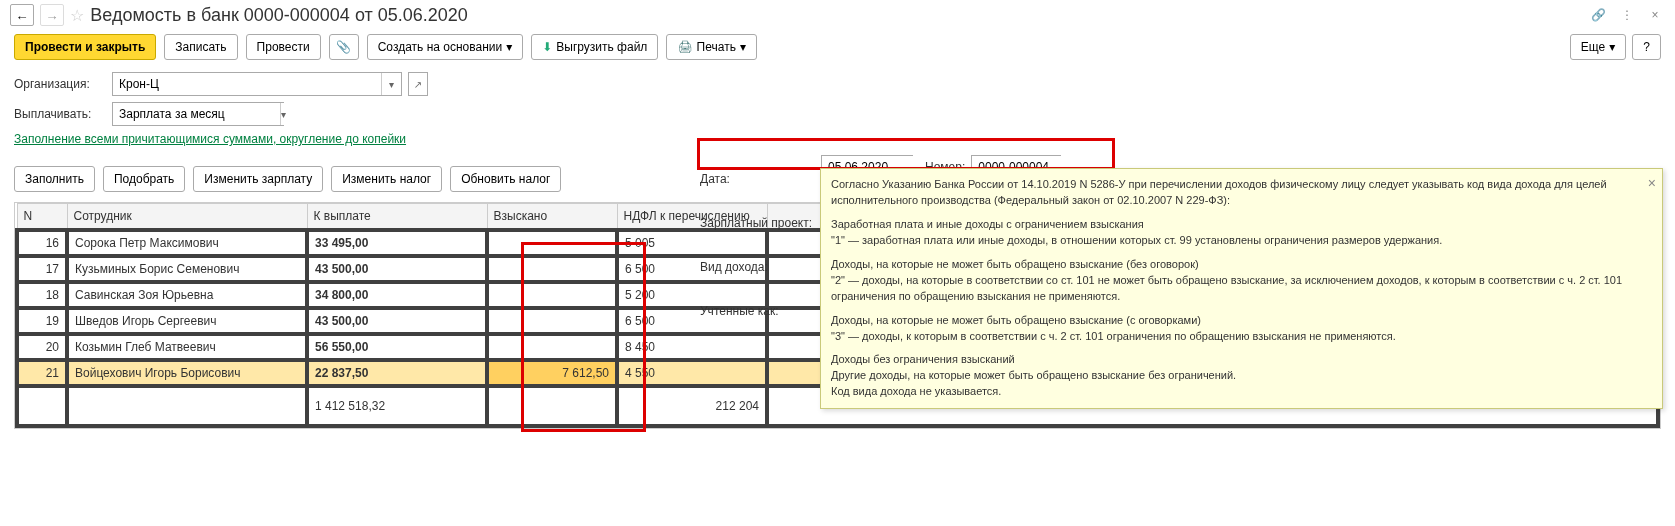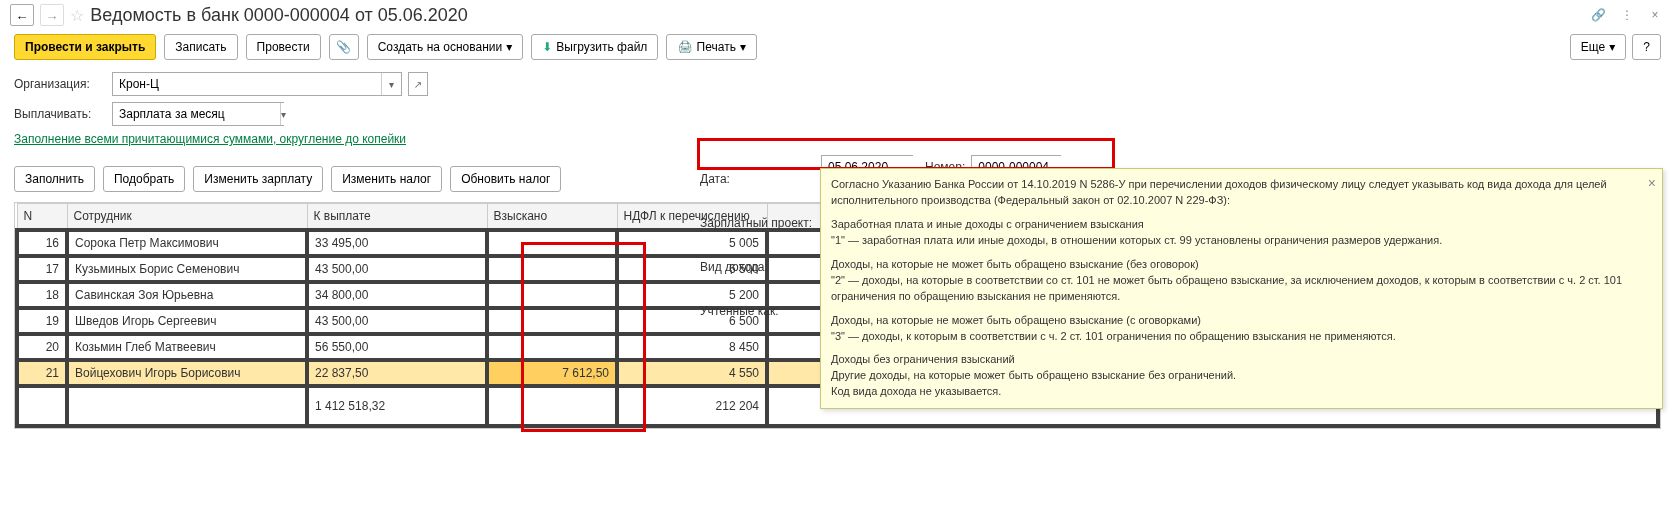--- a/index.html
+++ b/index.html
@@ -31,23 +31,23 @@
     .link-text { color: #008040; text-decoration: underline; cursor: pointer; }
     
     .action-row { padding: 6px 14px; display: flex; gap: 8px; }
     
     .table-wrap { margin: 4px 14px 0; border: 1px solid #ccc; }
     .grid { width: 100%; border-collapse: collapse; }
     .grid th { background: #f4f4f4; border: 1px solid #ccc; padding: 4px 6px; text-align: left; font-weight: normal; height: 26px; }
     .grid td { border: 4px solid #404040; padding: 4px 6px; height: 24px; }
     .col-n { width: 50px; text-align: right; }
     .col-emp { width: 240px; }
-    .col-pay { width: 180px; text-align: left; }
+    .col-pay { width: 180px; text-align: left; font-weight: bold; }
     .col-vz { width: 130px; text-align: right; }
-    .col-ndfl { width: 150px; text-align: right; }
+    .col-ndfl { width: 150px; text-align: left; }
     .col-rest { }
     
     .row-selected td { background: #ffe8a8; }
     .vz-highlight { background: #ffd060 !important; }
     
     .red-box-col { position: absolute; left: 521px; top: 242px; width: 125px; height: 190px; border: 3px solid #d00; pointer-events: none; z-index: 5; }
     .red-box-field { position: absolute; left: 697px; top: 138px; width: 418px; height: 32px; border: 3px solid #d00; pointer-events: none; z-index: 5; }
     
     .footer-row td { border-top: 2px solid #ccc; font-weight: normal; }
     

